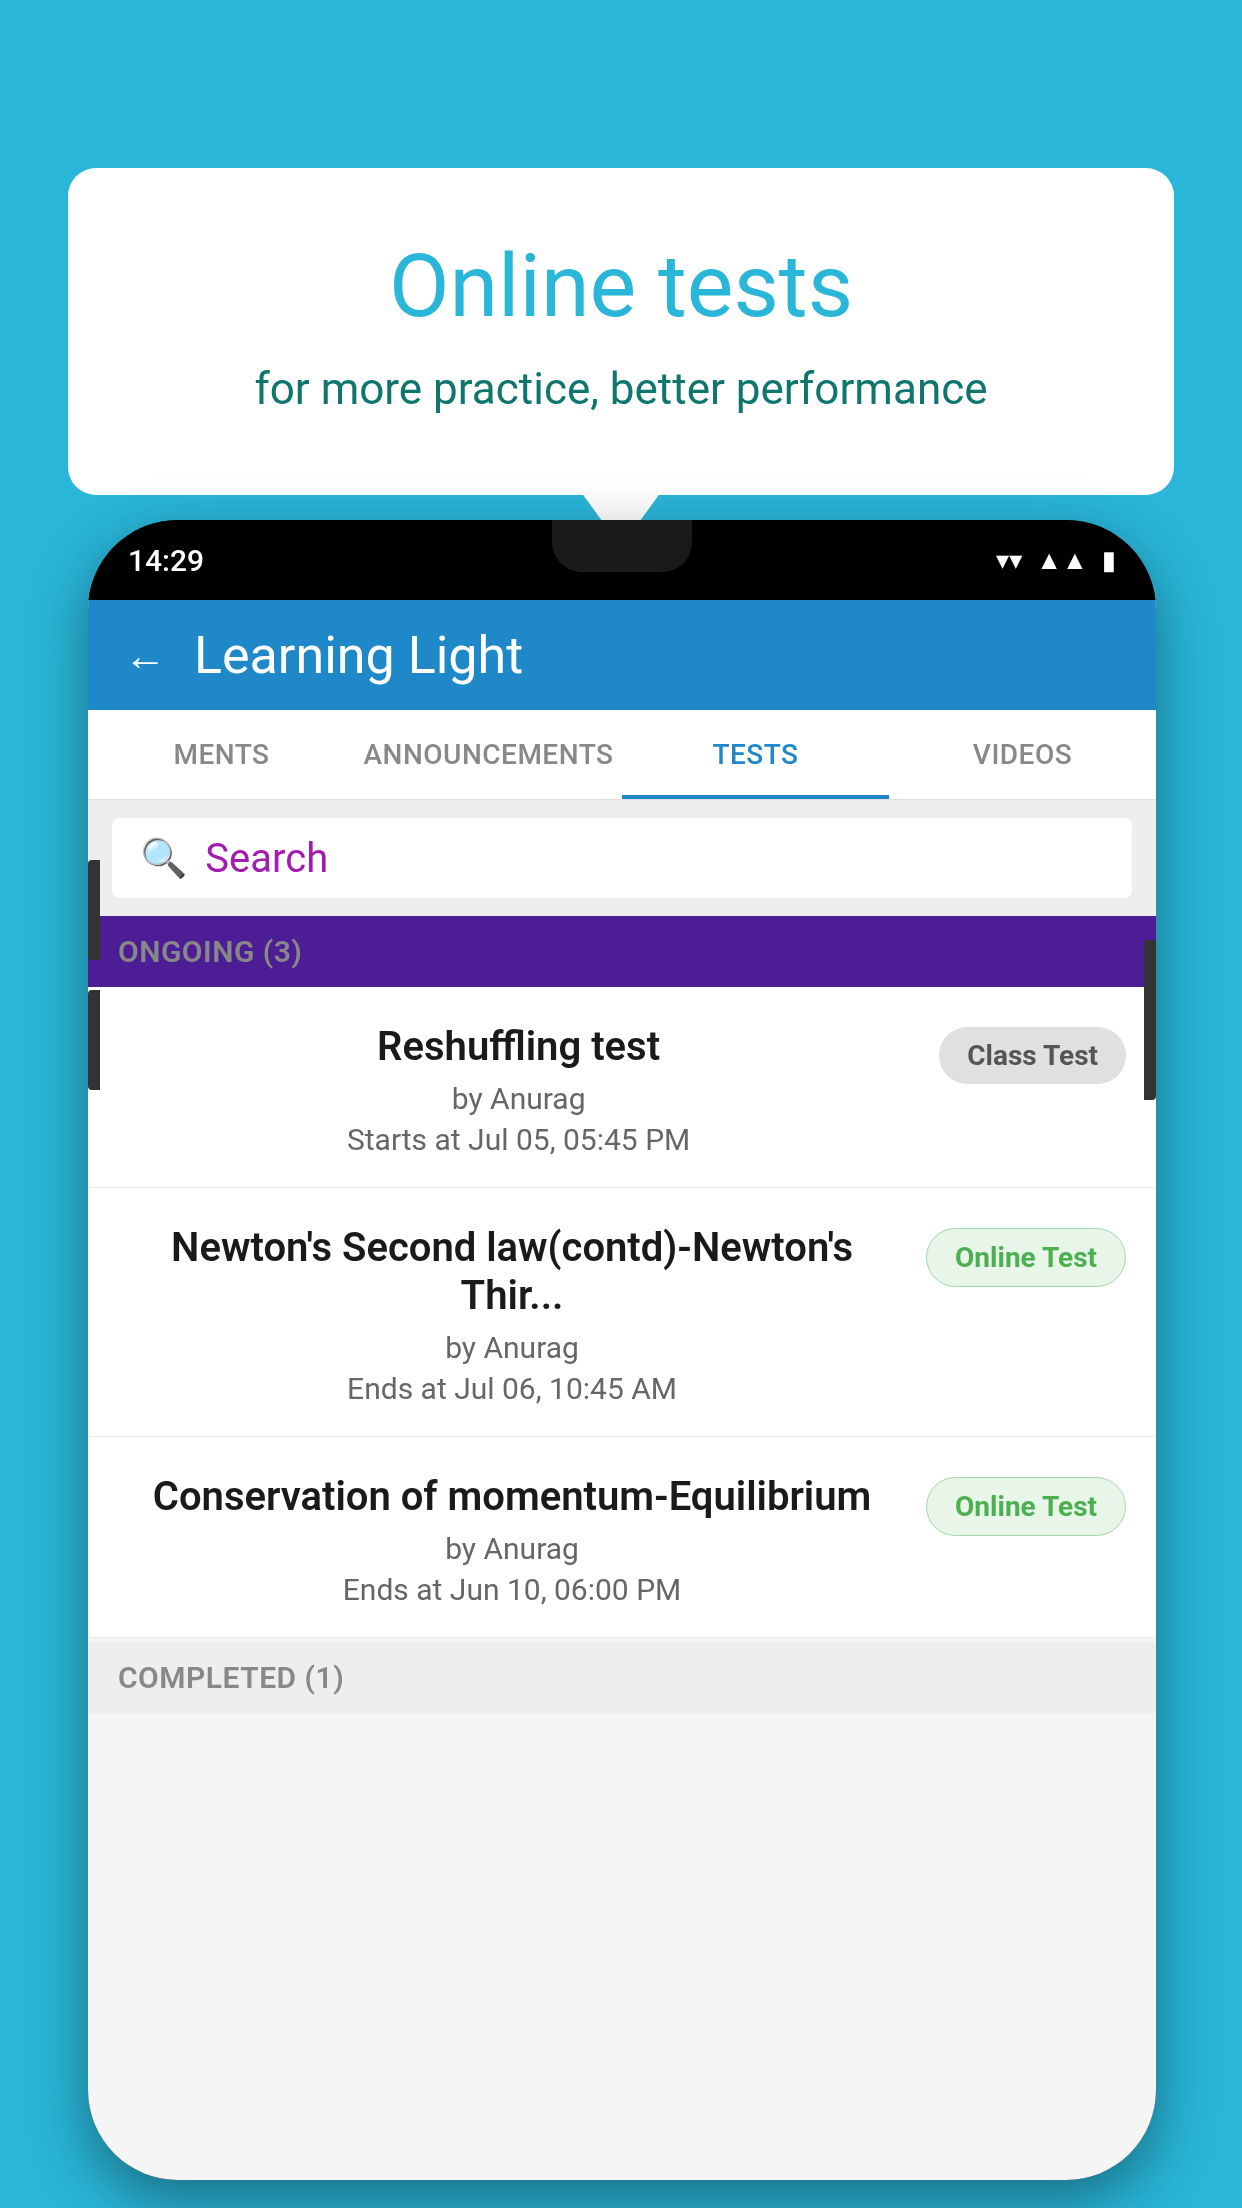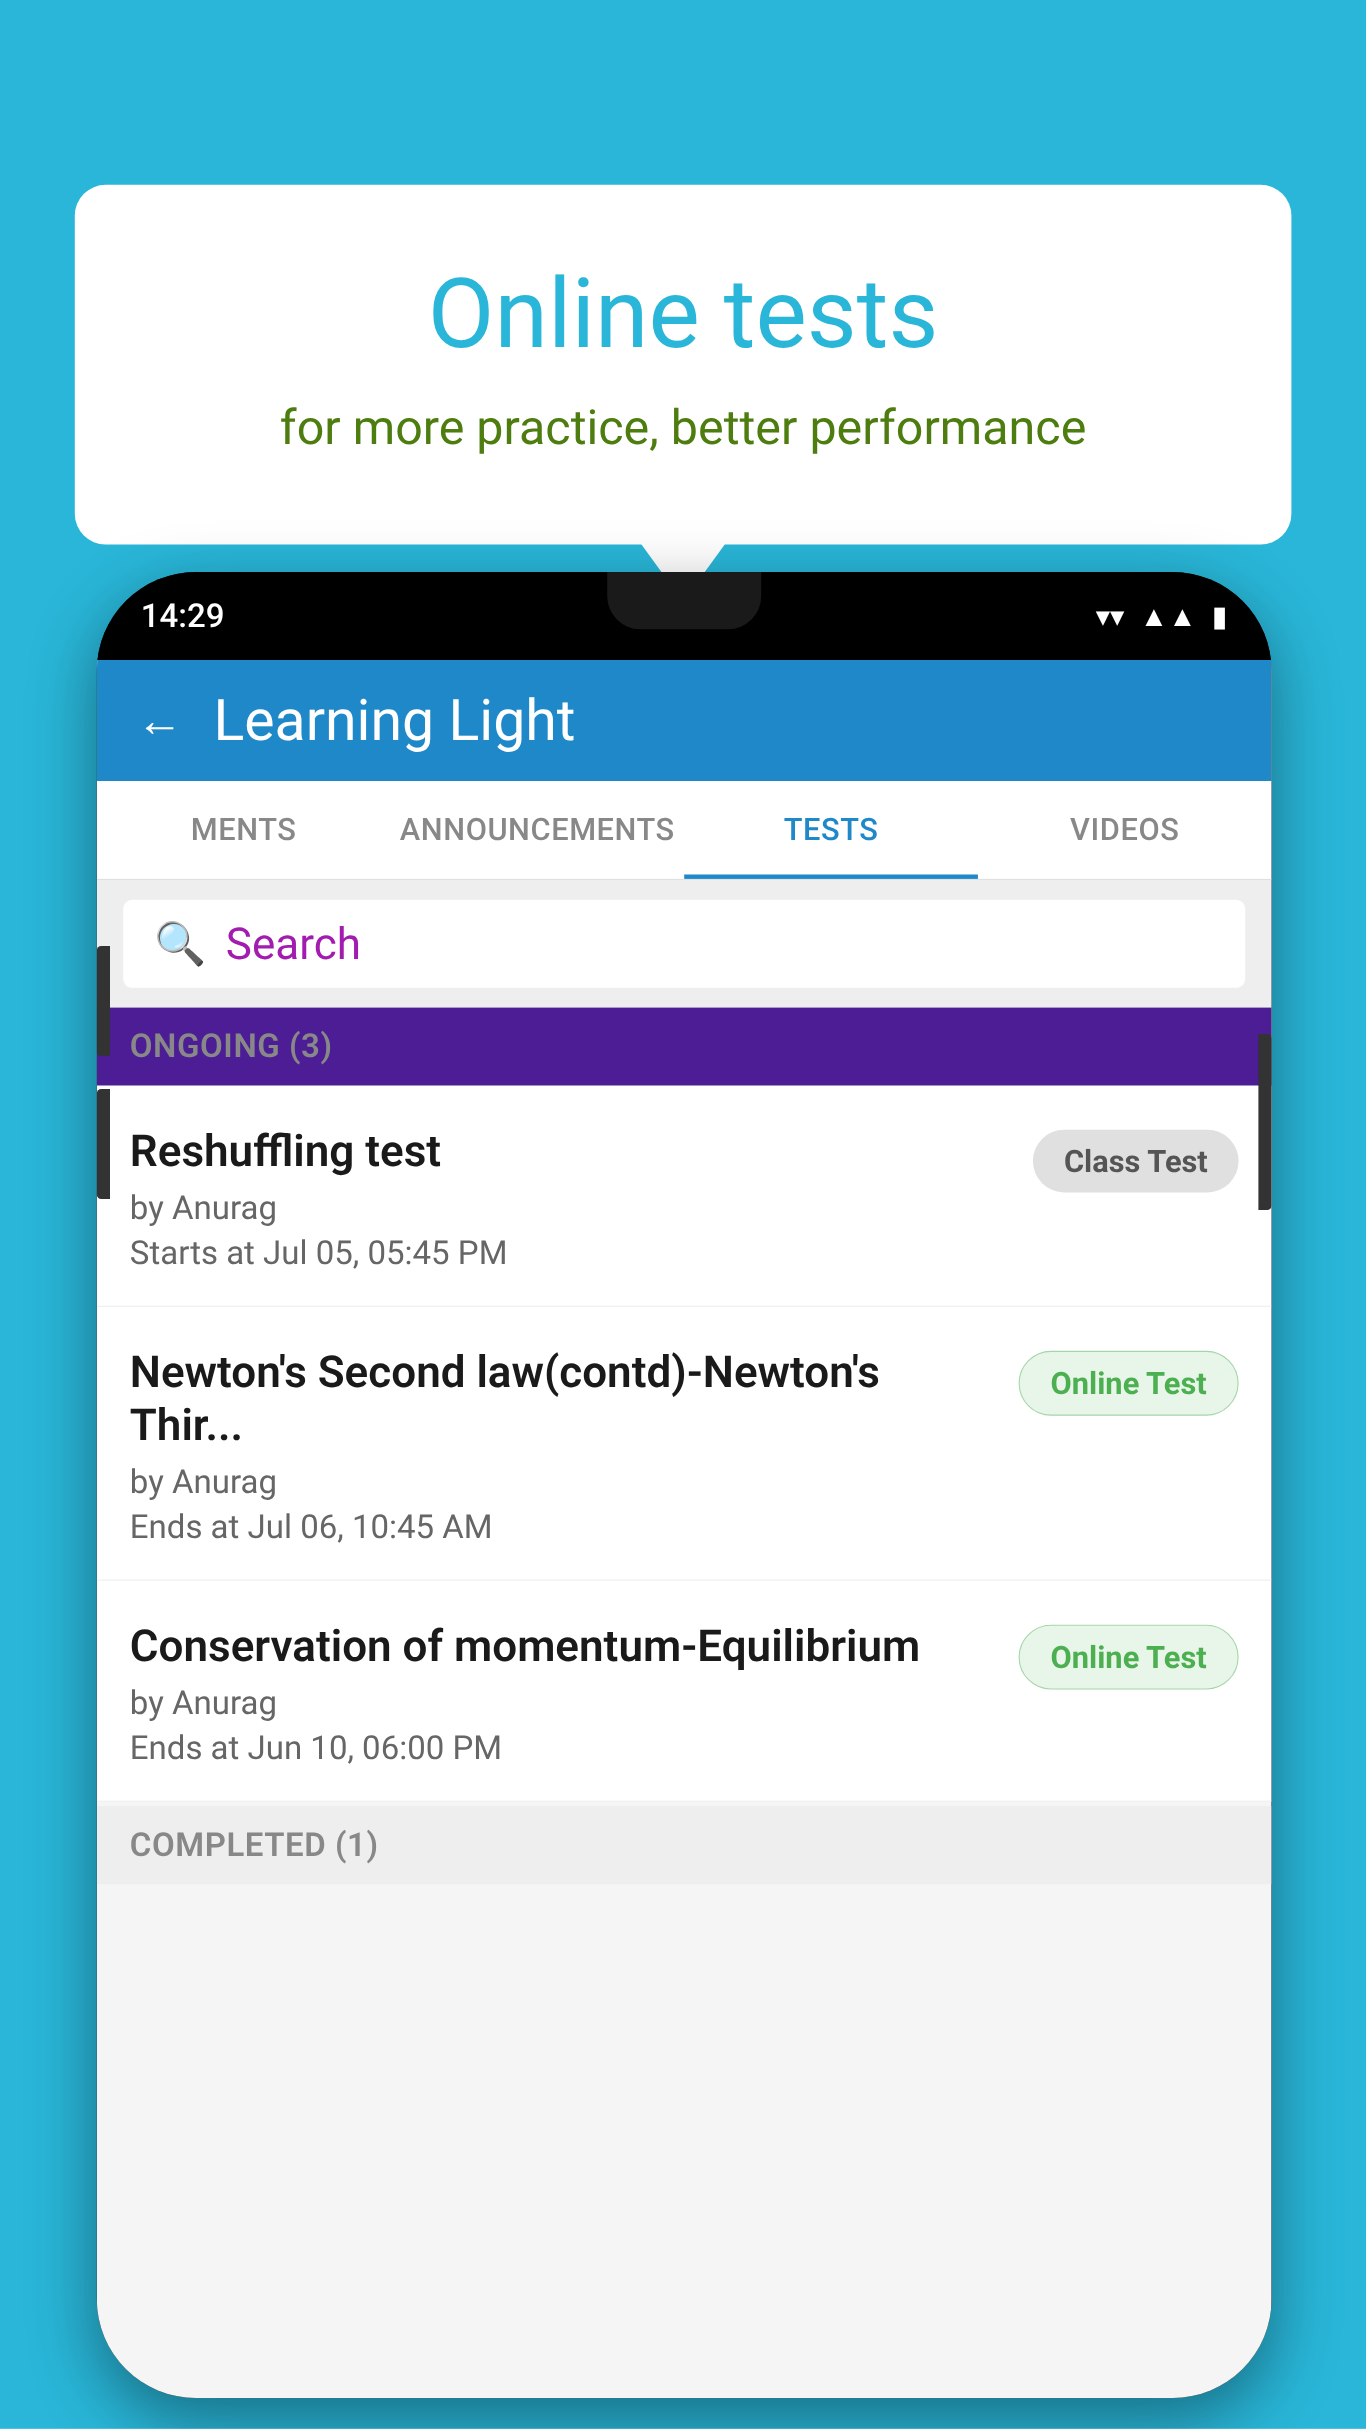--- a/index.html
+++ b/index.html
@@ -42,21 +42,21 @@
     .bubble-title {
       font-size: 88px;
       color: #29b6d8;
       font-weight: 400;
       line-height: 1.1;
       margin-bottom: 28px;
     }
 
     .bubble-subtitle {
       font-size: 44px;
-      color: #4d7c0f;
+      color: #0f766e;
       font-weight: 400;
     }
 
     
     .phone-frame {
       position: absolute;
       top: 520px;
       left: 88px;
       width: 1068px;
       height: 1660px;
@@ -224,20 +224,21 @@
       padding: 36px 30px 30px 30px;
       border-bottom: 1px solid #eeeeee;
       display: flex;
       align-items: flex-start;
       justify-content: space-between;
     }
 
     .test-item-content {
       flex: 1;
       padding-right: 20px;
+      text-align: center;
     }
 
     .test-item-title {
       font-size: 40px;
       color: #1a1a1a;
       font-weight: 600;
       margin-bottom: 10px;
       line-height: 1.2;
     }
 

